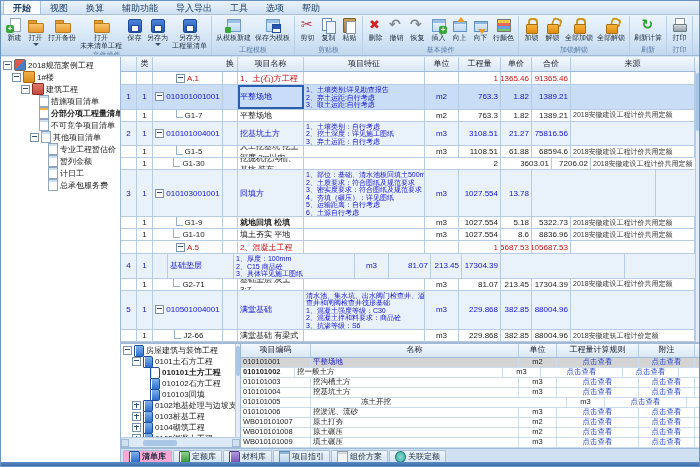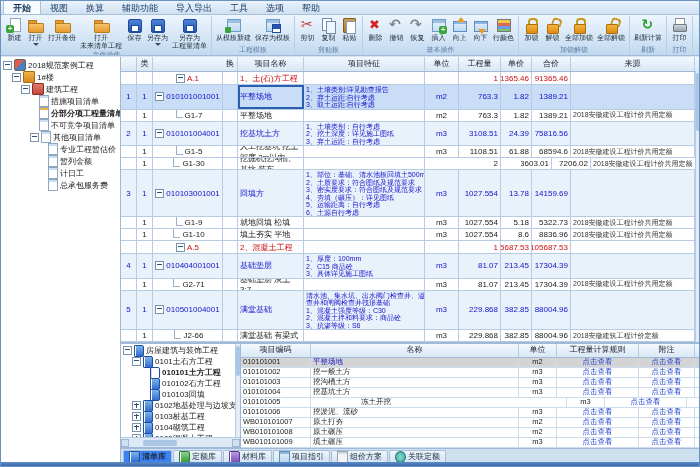--- a/index.html
+++ b/index.html
@@ -111,21 +111,21 @@
   .lrow{display:flex;height:9px;border-bottom:1px solid #cbdcee;background:#fff;}
   .lrow.sel{background:#d4d4d4;}
   .lcell{box-sizing:border-box;border-right:1px solid #cbdcee;padding:0 2px;font-size:7.5px;line-height:8.5px;overflow:hidden;flex:none;white-space:nowrap;color:#222;}
   .lcell.center{text-align:center;}
   .lcell.link{color:#2244cc;text-align:center;}
   .lrow.sel .lcell.name{color:#1313cc;}
 
   
   #bottom-tabs{position:absolute;left:120px;top:447px;width:580px;height:14px;background:#cfe0f1;border-top:1px solid #9fb9d6;box-sizing:border-box;display:flex;gap:1px;padding:1px 2px 0;}
   .btab{display:flex;align-items:center;gap:2px;padding:0 5px;font-size:8px;color:#234;background:linear-gradient(#eef4fb,#d6e5f3);border:1px solid #a8c0da;border-bottom:none;border-radius:2px 2px 0 0;white-space:nowrap;}
-  .btab.active{background:#3b82f6;font-weight:bold;align-items:center;}
+  .btab.active{background:#f9a8d4;font-weight:bold;align-items:center;}
   .bti{position:relative;display:inline-block;width:9px;height:10px;flex:none;}
   .bi-book-blue{border:1px solid #1d4f9c;border-radius:1px 2px 2px 1px;background:linear-gradient(#7db2e8,#2f6fd0);box-shadow:inset 1px 0 0 #fff;}
   .bi-book-green{border:1px solid #2a7a2a;border-radius:1px 2px 2px 1px;background:linear-gradient(#8fd08f,#3a9a3a);box-shadow:inset 1px 0 0 #fff;}
   .bi-book-purple{border:1px solid #5a3a8a;border-radius:1px 2px 2px 1px;background:linear-gradient(#b49ae0,#7a54b8);box-shadow:inset 1px 0 0 #fff;}
   .bi-window-blue{border:1px solid #5f8fc0;background:linear-gradient(#e6f0fa,#bcd6f0);box-shadow:inset 0 2px 0 #8fb6dd;}
   .bi-doc-gray{border:1px solid #98a4b0;background:#f2f4f6;box-shadow:inset 0 2px 0 #d2d8de;}
   .bi-link-teal{border:1px solid #1d7a74;border-radius:50%;background:radial-gradient(#8fd8d2,#2fa79e);}
 
   #status-strip{position:absolute;left:0;top:461px;width:700px;height:6px;background:linear-gradient(#5c8cc6,#2d5c9e);}
   #splitter-h{position:absolute;left:120px;top:341px;width:580px;height:1px;background:#9fb9d6;}
@@ -516,21 +516,21 @@
             <div class="featln">2、挖土深度：详见施工图纸</div>
             <div class="featln">3、弃土运距：自行考虑</div>
           </div>
           <div class="mcell " style="width: 34px;">
             <span style="text-align: center;">m3</span>
           </div>
           <div class="mcell num" style="width: 42px;">
             <span>3108.51</span>
           </div>
           <div class="mcell num" style="width: 31px;">
-            <span>24.39</span>
+            <span>21.27</span>
           </div>
           <div class="mcell num" style="width: 39px;">
             <span>75816.56</span>
           </div>
           <div class="mcell src" style="width: 124px;"></div>
         </div>
         <div class="mrow rk-sub">
           <div class="mcell num" style="width: 16px;"></div>
           <div class="mcell " style="width: 16px;">
             <span style="text-align: center;">1</span>
@@ -615,36 +615,33 @@
           </div>
           <div class="mcell " style="width: 34px;">
             <span style="text-align: center;">m3</span>
           </div>
           <div class="mcell num" style="width: 42px;">
             <span>1027.554</span>
           </div>
           <div class="mcell num" style="width: 31px;">
             <span>13.78</span>
           </div>
-          <div class="mcell num" style="width: 39px;">
-            <span>14159.69</span>
-          </div>
           <div class="mcell src" style="width: 124px;"></div>
         </div>
         <div class="mrow rk-sub">
           <div class="mcell num" style="width: 16px;"></div>
           <div class="mcell " style="width: 16px;">
             <span style="text-align: center;">1</span>
           </div>
           <div class="mcell code" style="width: 70px;">
             <span class="lj"></span>
             <span>G1-9</span>
           </div>
           <div class="mcell " style="width: 15px;"></div>
-          <div class="mcell " style="width: 66px;">
+          <div class="mcell " style="width: 66px; font-weight: bold;">
             <span>就地回填 松填</span>
           </div>
           <div class="mcell feat" style="width: 121px;"></div>
           <div class="mcell " style="width: 34px;">
             <span style="text-align: center;">m3</span>
           </div>
           <div class="mcell num" style="width: 42px;">
             <span>1027.554</span>
           </div>
           <div class="mcell num" style="width: 31px;">
@@ -710,24 +707,20 @@
             <span>105687.53</span>
           </div>
           <div class="mcell src" style="width: 124px;"></div>
         </div>
         <div class="mrow rk-item">
           <div class="mcell num" style="width: 16px;">
             <span style="align-self: center;">4</span>
           </div>
           <div class="mcell " style="width: 16px;">
             <span style="text-align: center;">1</span>
-          </div>
-          <div class="mcell code" style="width: 70px;">
-            <span class="exp"></span>
-            <span>010404001001</span>
           </div>
           <div class="mcell " style="width: 15px;"></div>
           <div class="mcell " style="width: 66px;">
             <span>基础垫层</span>
           </div>
           <div class="mcell feat" style="width: 121px;">
             <div class="featln">1、厚度：100mm</div>
             <div class="featln">2、C15 商品砼</div>
             <div class="featln">3、具体详见施工图纸</div>
           </div>
@@ -935,21 +928,21 @@
       </div>
     <div id="lbody">
         <div class="lrow sel">
           <div class="lcell" style="width: 70px;"><span>010101001</span></div>
           <div class="lcell name" style="width: 208px;"><span>平整场地</span></div>
           <div class="lcell center" style="width: 38px;"><span>m2</span></div>
           <div class="lcell link" style="width: 82px;"><span>点击查看</span></div>
           <div class="lcell link" style="width: 56px;"><span>点击查看</span></div>
         </div>
         <div class="lrow">
-          <div class="lcell" style="width: 70px;"><span>010101002</span></div>
+          <div class="lcell" style="width: 54px; font-weight: bold;"><span>010101002</span></div>
           <div class="lcell name" style="width: 208px;"><span>挖一般土方</span></div>
           <div class="lcell center" style="width: 38px;"><span>m3</span></div>
           <div class="lcell link" style="width: 82px;"><span>点击查看</span></div>
           <div class="lcell link" style="width: 56px;"><span>点击查看</span></div>
         </div>
         <div class="lrow">
           <div class="lcell" style="width: 70px;"><span>010101003</span></div>
           <div class="lcell name" style="width: 208px;"><span>挖沟槽土方</span></div>
           <div class="lcell center" style="width: 38px;"><span>m3</span></div>
           <div class="lcell link" style="width: 82px;"><span>点击查看</span></div>

